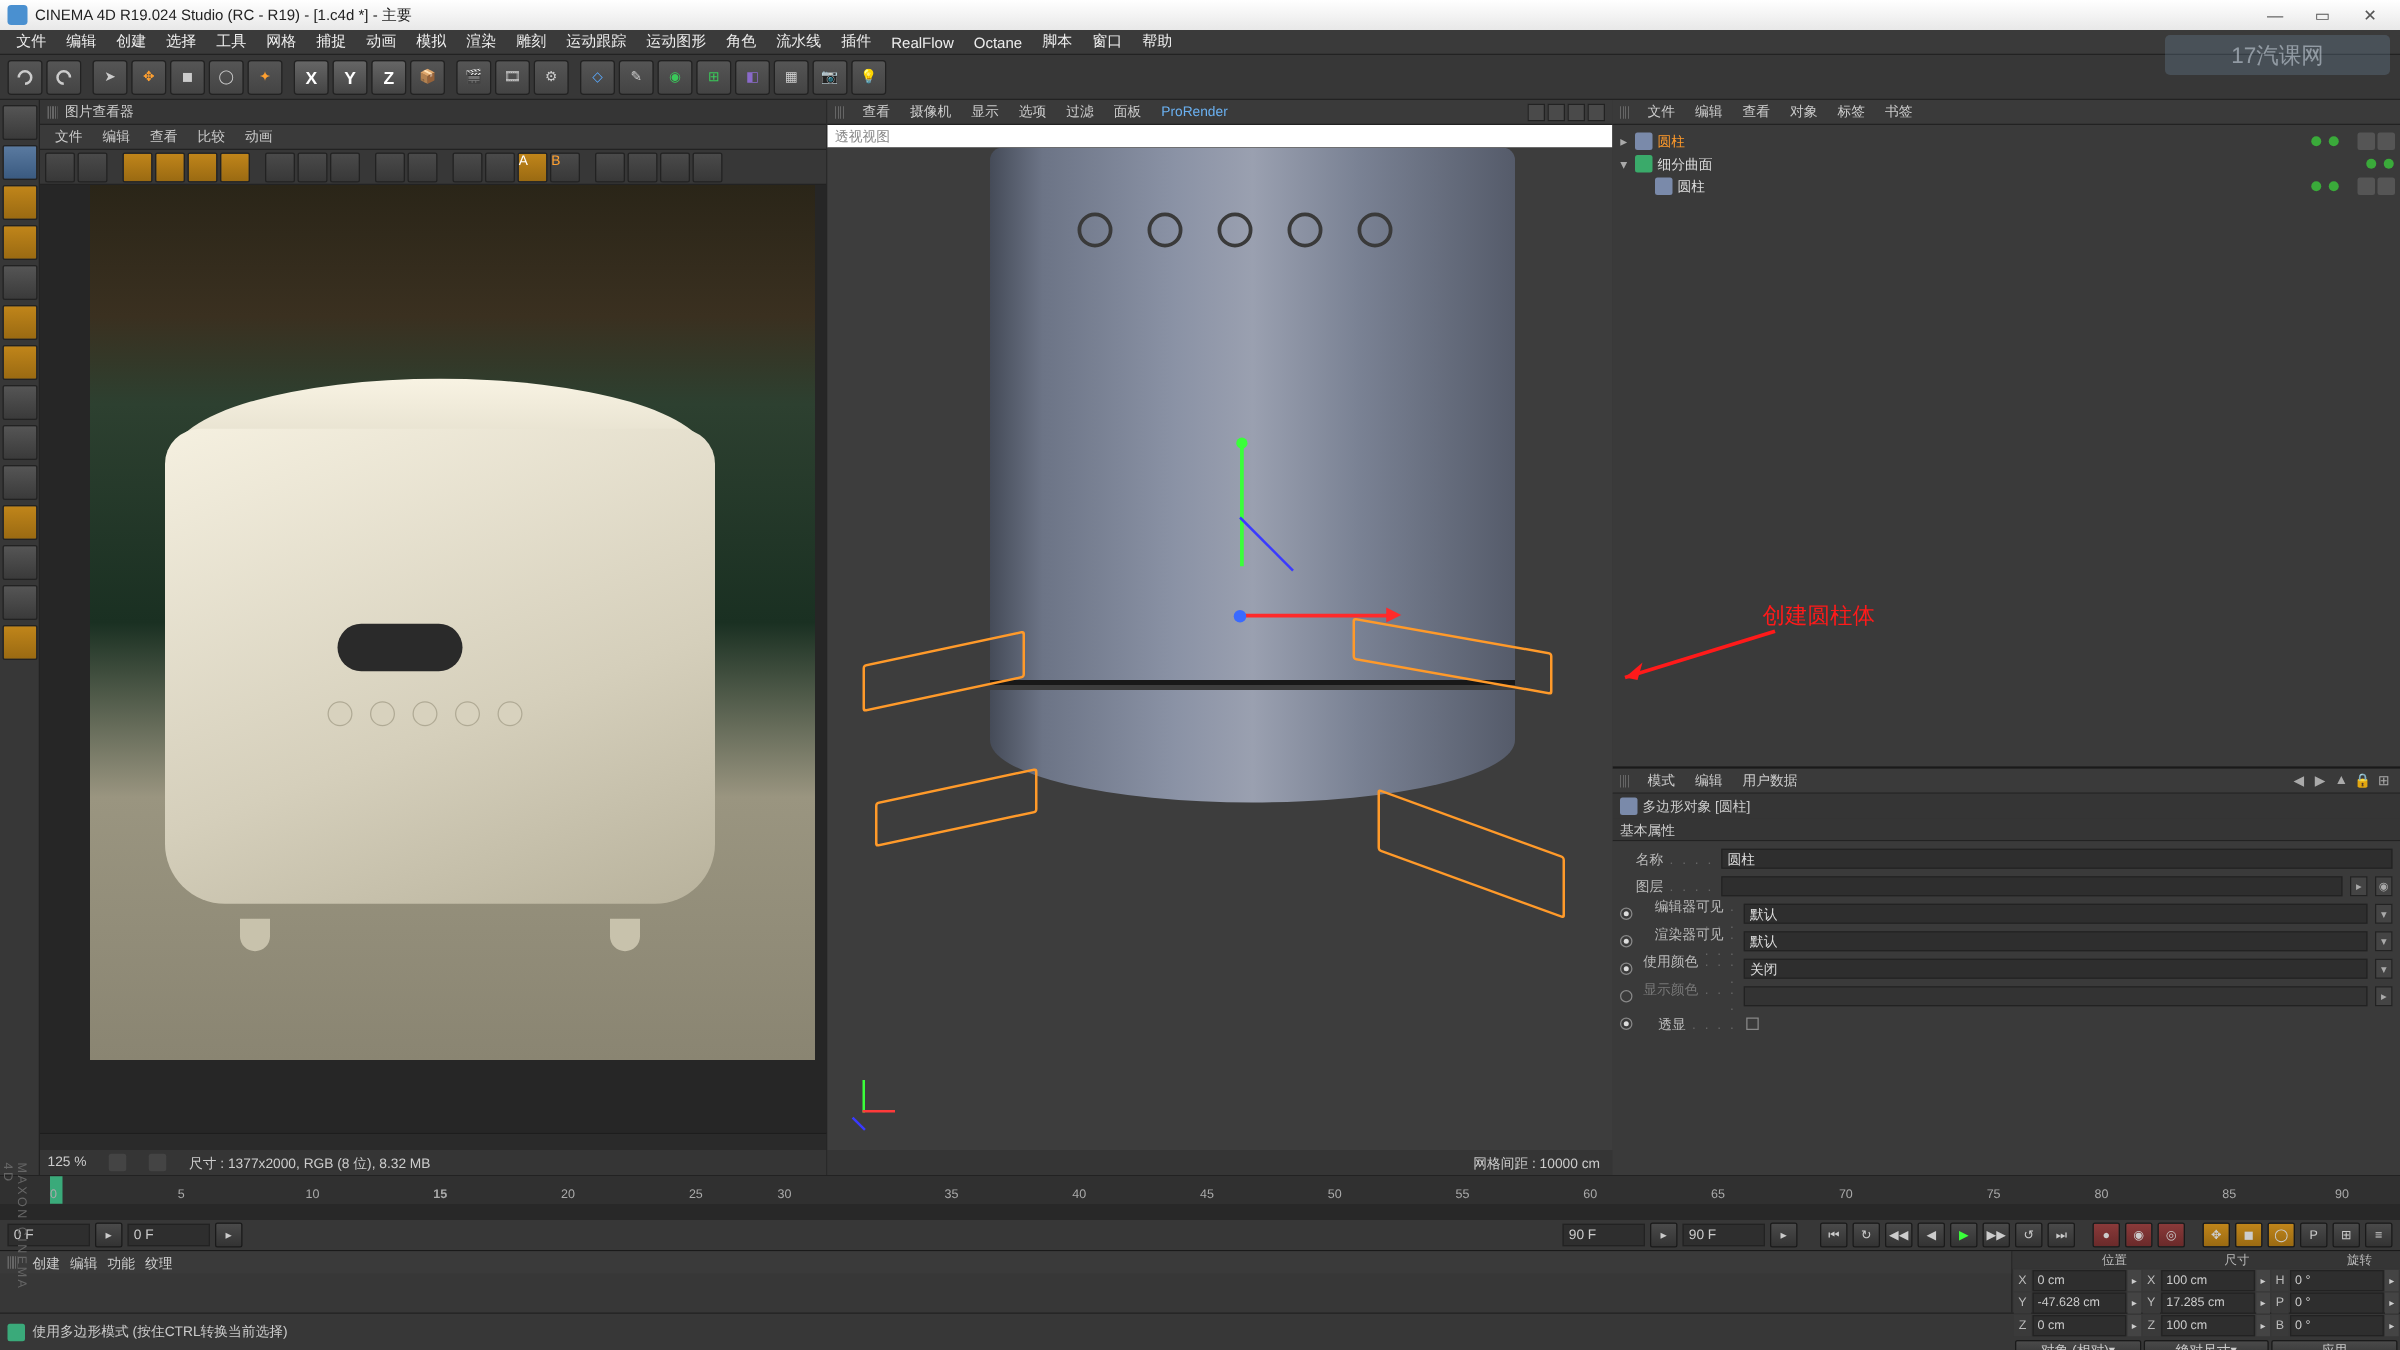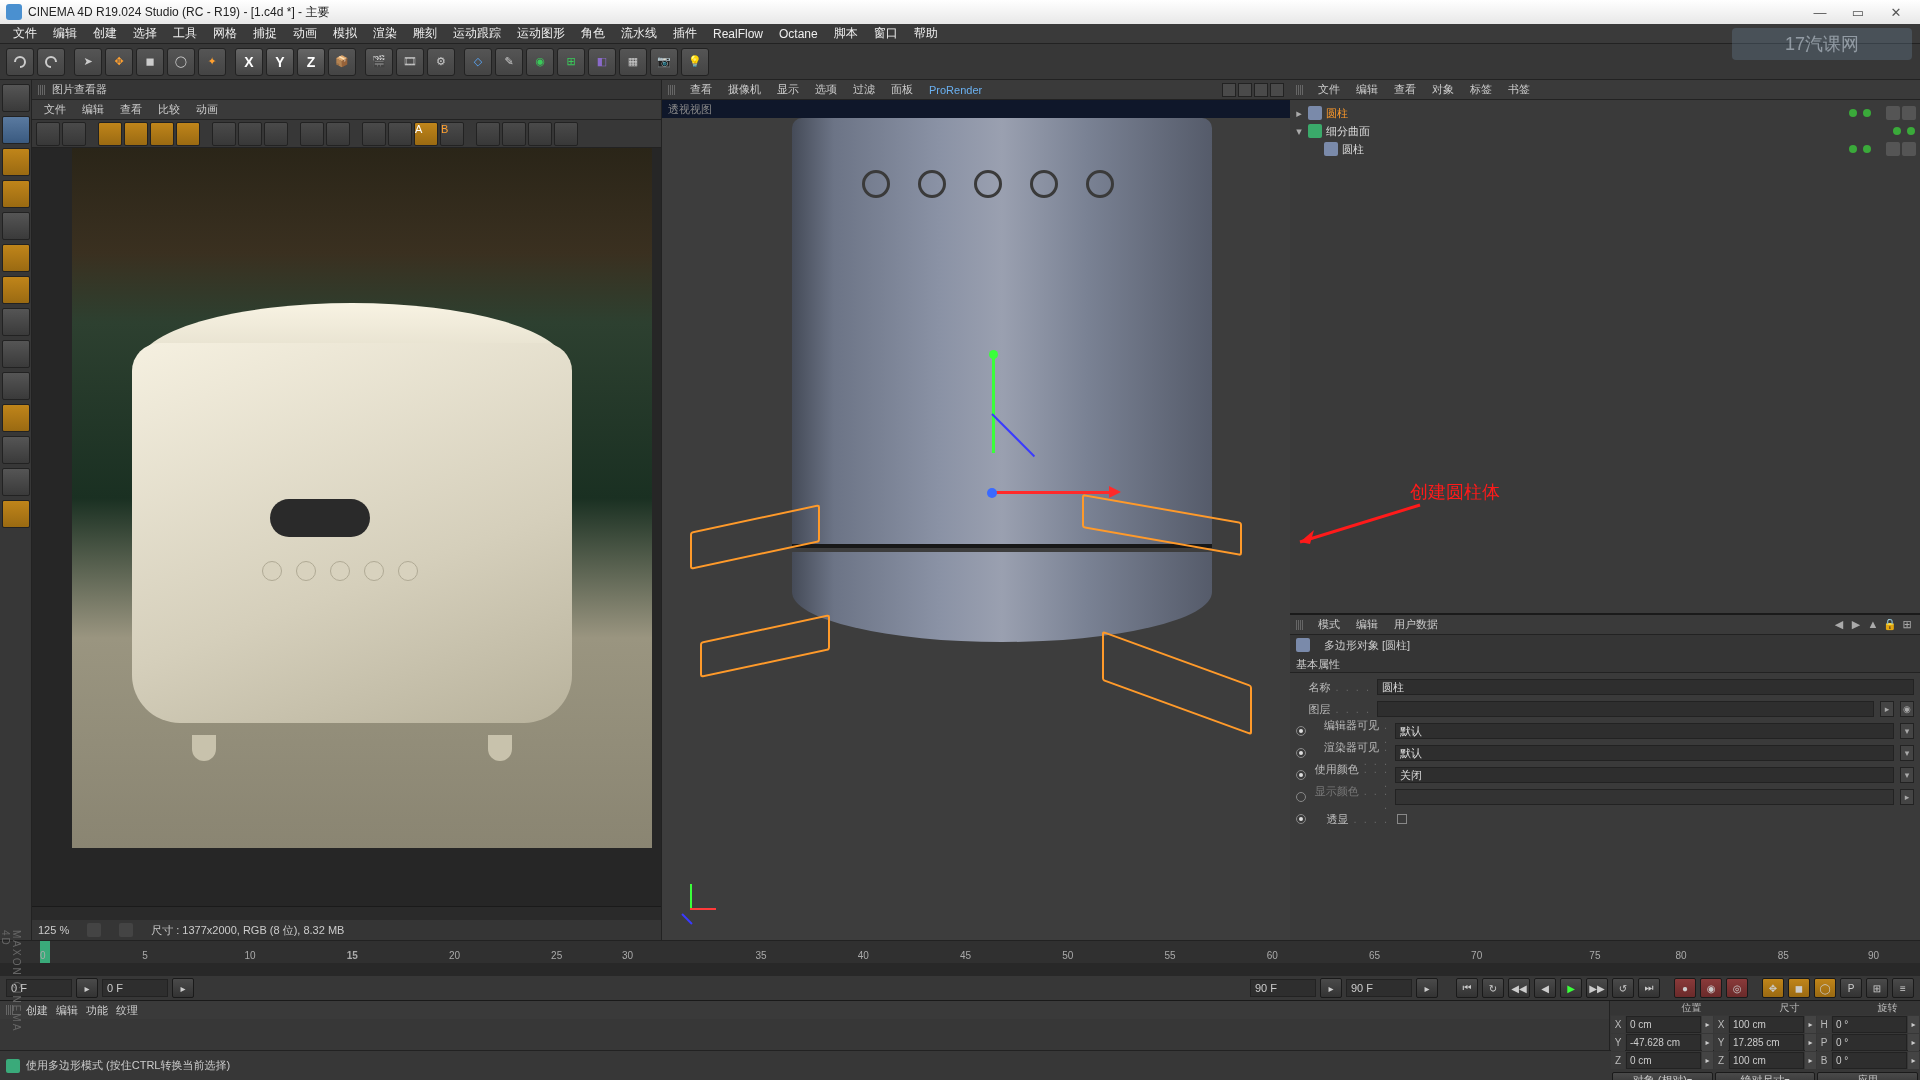--- a/index.html
+++ b/index.html
@@ -43,21 +43,21 @@
 .imgscroll{height:14px;background:#2a2a2a;border-top:1px solid #1a1a1a}
 .imgstatus{height:20px;background:#353535;display:flex;align-items:center;padding:0 6px;gap:18px;color:#bbb}
 .imgstatus .arr{width:14px;height:14px;background:#444;border-radius:2px}
 .vp{flex:1;background:#373737;display:flex;flex-direction:column}
 .vpmenu{height:20px;background:#3a3a3a;display:flex;align-items:center;padding:0 6px;gap:4px;border-bottom:1px solid #222}
 .vpmenu span{padding:2px 6px}
 .vpmenu .pro{color:#6ab0f0}
 .vpmenu .spacer{flex:1}
 .vpctrls{display:flex;gap:2px}
 .vpctrls div{width:14px;height:14px;background:#4a4a4a;border:1px solid #222}
-.vptab{height:18px;background:#0f172a;display:flex;align-items:center;padding:0 6px;color:#888}
+.vptab{height:18px;background:#ffffff;display:flex;align-items:center;padding:0 6px;color:#888}
 .vpcanvas{flex:1;background:#3d3d3d;position:relative;overflow:hidden}
 .cylmdl{position:absolute;left:130px;top:0;width:420px;height:560px}
 .cyltop{position:absolute;left:0;top:0;width:420px;height:430px;background:linear-gradient(90deg,#454b58 0%,#6c7486 10%,#8a92a5 35%,#9aa0b0 50%,#7a8294 70%,#555b6a 100%);border-radius:10px 10px 0 0;border-bottom:4px solid #181818}
 .cylbot{position:absolute;left:0;top:434px;width:420px;height:90px;background:linear-gradient(90deg,#454b58 0%,#6c7486 10%,#8a92a5 35%,#9aa0b0 50%,#7a8294 70%,#555b6a 100%);border-radius:0 0 210px 210px / 0 0 50px 50px}
 .cylhls{position:absolute;left:70px;top:52px;display:flex;gap:28px}
 .cylhls div{width:28px;height:28px;border:3px solid #3a3a3a;border-radius:50%}
 .gizmo{position:absolute;left:330px;top:335px;width:1px;height:1px}
 .gizmo .gy{position:absolute;left:0;top:-95px;width:3px;height:95px;background:#3aff3a}
 .gizmo .gy:after{content:'';position:absolute;top:-8px;left:-3px;width:9px;height:9px;background:#3aff3a;border-radius:50%}
 .gizmo .gx{position:absolute;left:0;top:38px;width:120px;height:3px;background:#ff2a2a}
@@ -93,21 +93,21 @@
 .objrow .tag{width:14px;height:14px;background:#555;border-radius:2px}
 .anno{position:absolute;left:120px;top:380px;color:#ff1a1a;font-size:18px;font-weight:500}
 .arrow{position:absolute;left:0;top:400px;width:140px;height:50px}
 .arrow svg{width:100%;height:100%}
 .attrpanel{flex:1;display:flex;flex-direction:column}
 .attrmenu{height:20px;background:#3a3a3a;display:flex;align-items:center;padding:0 6px;gap:4px;border-bottom:1px solid #222}
 .attrmenu span{padding:2px 6px}
 .attrmenu .spacer{flex:1}
 .attrnav{display:flex;gap:3px}
 .attrnav div{width:14px;height:14px;color:#aaa;text-align:center}
-.attrhead{height:20px;background:#353535;display:flex;align-items:center;padding:0 6px;gap:14px}
+.attrhead{height:20px;background:#353535;display:flex;align-items:center;padding:0 6px;gap:4px}
 .attrhead .aico{width:14px;height:14px;background:#7a8aaa;border-radius:2px}
 .attrtabs{height:20px;display:flex;gap:1px;background:#2a2a2a}
 .attrtabs div{width:106px;height:20px;background:#4a4a4a;display:flex;align-items:center;justify-content:center;color:#ddd}
 .attrtabs div.act{background:#5a7a9a}
 .attrsec{height:18px;background:#353535;padding:2px 6px;color:#ccc;border-bottom:1px solid #222}
 .attrbody{flex:1;background:#3a3a3a;padding:4px 6px}
 .attrrow{display:flex;align-items:center;height:20px;margin-bottom:2px;gap:6px}
 .attrrow .albl{width:75px;text-align:right;color:#bbb}
 .attrrow .albl:after{content:' . . . .';color:#666;letter-spacing:2px}
 .attrrow .aval{flex:1;height:16px;background:#2e2e2e;border:1px solid #222;padding:0 4px;display:flex;align-items:center;color:#ddd}
@@ -342,20 +342,23 @@
         <div class="selbox sb1"></div>
           <div class="selbox sb2"></div>
         <div class="selbox sb3"></div>
           <div class="selbox sb4"></div>
         <div class="vpaxis">
           <div class="vy"></div>
             <div class="vx"></div>
             <div class="vz"></div>
         </div>
       </div>
+      <div class="vpstatus">
+          <span>网格间距 : 10000 cm</span>
+        </div>
     </div>
 
     <div class="right">
       <div class="objpanel">
         <div class="objmenu">
           <div class="grip" style="width:8px;height:10px;background:repeating-linear-gradient(90deg,#666 0,#666 1px,transparent 1px,transparent 2px);margin-right:4px"></div>
           <span>文件</span>
           <span>编辑</span>
           <span>查看</span>
           <span>对象</span>

